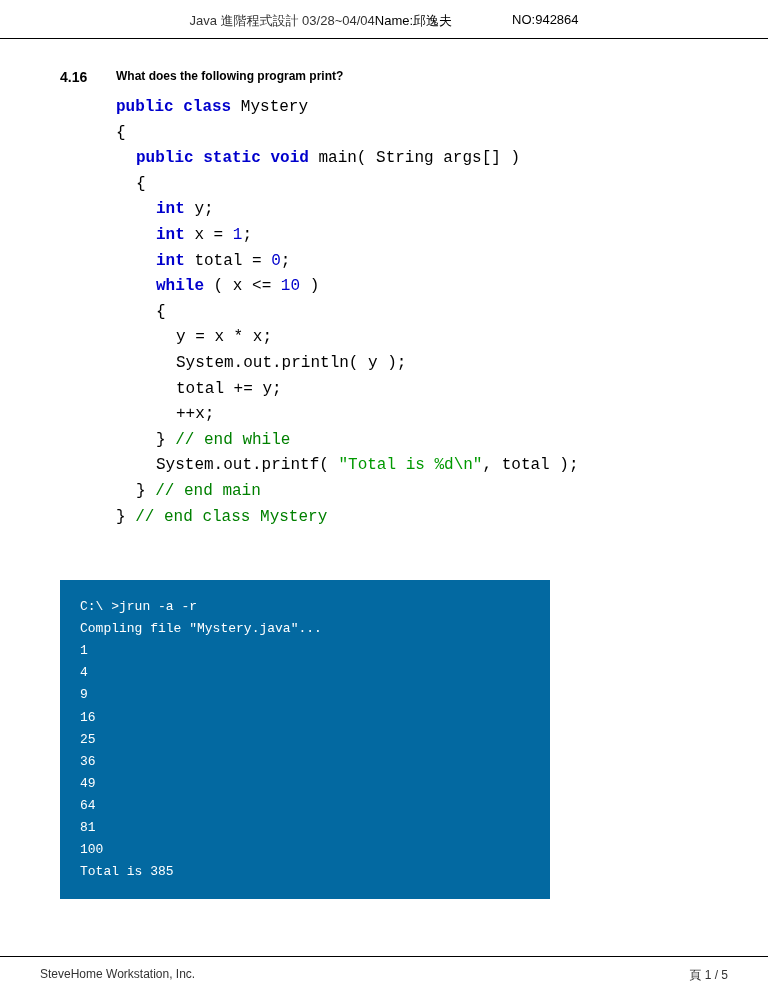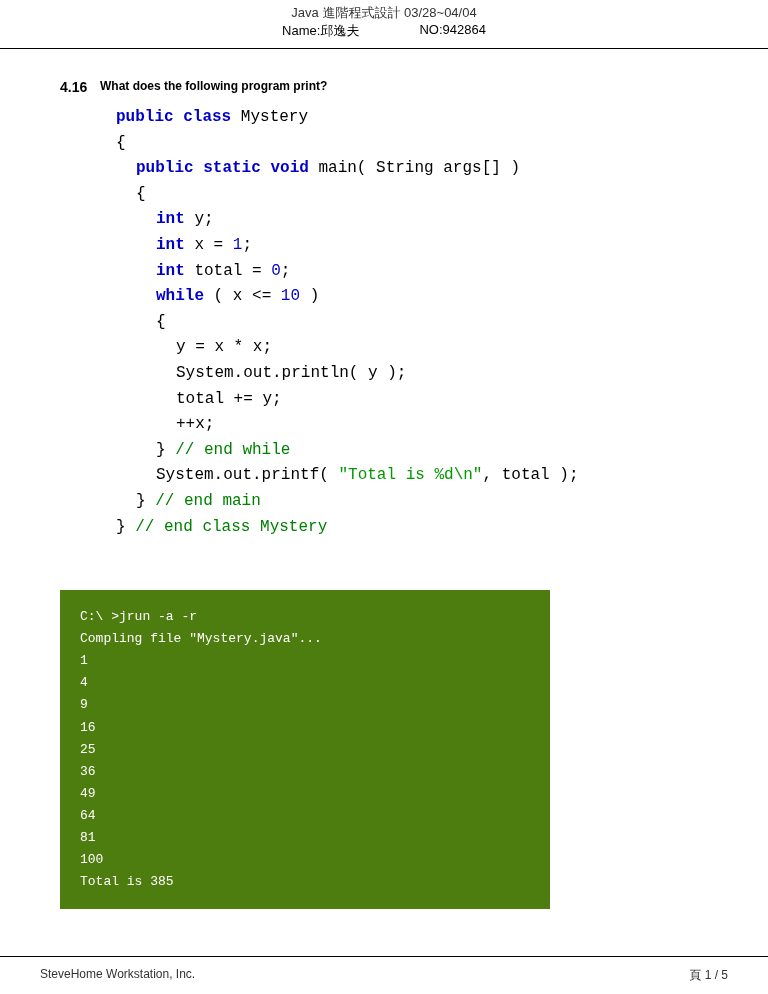--- a/index.html
+++ b/index.html
@@ -14,38 +14,38 @@
     .page {
       width: 768px;
       min-height: 994px;
       padding: 0;
       position: relative;
     }
     .header {
       display: flex;
       justify-content: center;
       align-items: center;
-      padding: 4px 40px 8px 40px;
+      padding: 12px 40px 8px 40px;
       border-bottom: 1px solid #000;
-      flex-direction: column;
     }
     .header-title {
       font-size: 13px;
       color: #333;
     }
     .header-right {
       display: flex;
       gap: 60px;
       font-size: 13px;
     }
     .main-content {
       padding: 20px 60px 20px 60px;
     }
     .question-row {
       display: flex;
+      gap: 16px;
       margin-bottom: 10px;
       margin-top: 10px;
     }
     .question-num {
       font-size: 14px;
       font-weight: bold;
       min-width: 40px;
     }
     .question-text {
       font-size: 12px;
@@ -59,21 +59,21 @@
     }
     .code-block .kw-blue { color: #0000cc; font-weight: bold; }
     .code-block .kw-green { color: #008000; }
     .code-block .num { color: #0000cc; }
     .code-block .str { color: #009900; }
     .indent1 { padding-left: 20px; }
     .indent2 { padding-left: 40px; }
     .indent3 { padding-left: 60px; }
     .terminal {
       margin: 30px 60px;
-      background: #4d7c0f;
+      background: #0369a1;
       color: #fff;
       font-family: 'Courier New', monospace;
       font-size: 13px;
       line-height: 1.7;
       padding: 16px 20px;
       max-width: 490px;
     }
     .footer {
       position: absolute;
       bottom: 0;

